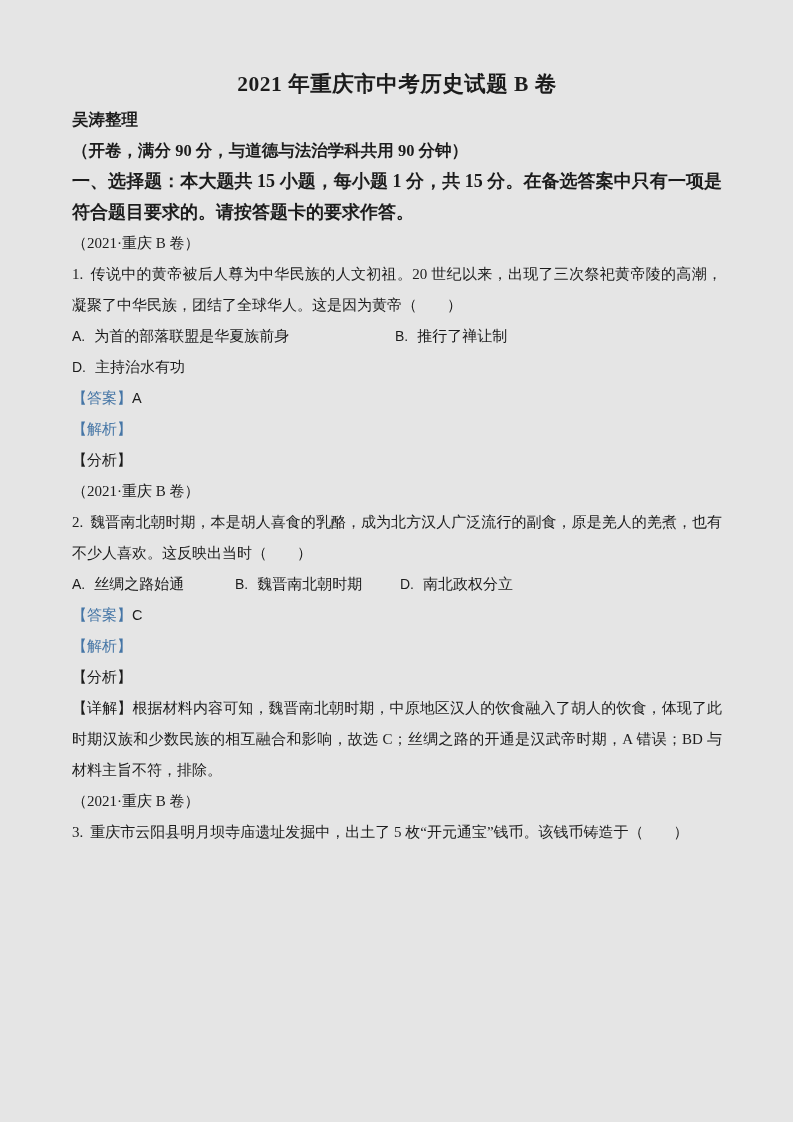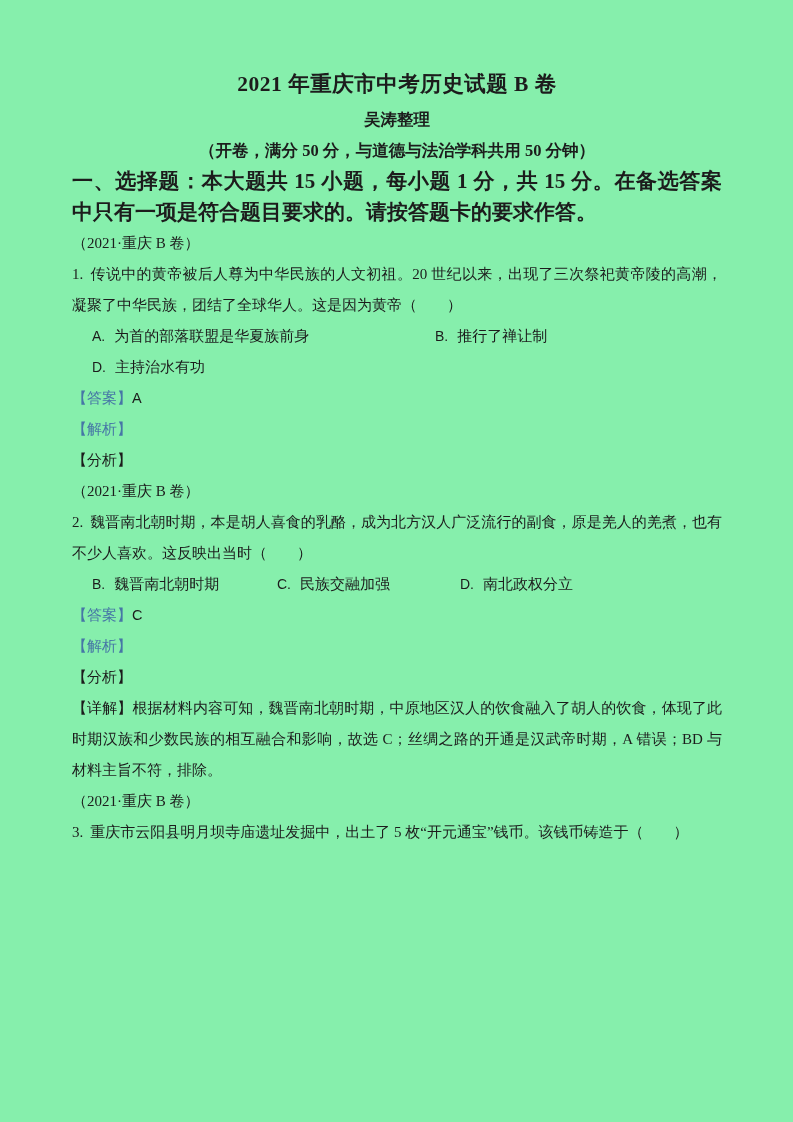--- a/index.html
+++ b/index.html
@@ -5,21 +5,21 @@
   html, body {
     margin: 0;
     padding: 0;
     background: #ffffff;
   }
   .page {
     position: relative;
     width: 793px;
     height: 1122px;
     margin: 0 auto;
-    background: #86efac;
+    background: #e5e5e5;
     overflow: hidden;
     color: #1c1c1c;
     font-family: "Liberation Serif", "DejaVu Serif", serif;
   }
   .content {
     padding: 64px 71px 0 72px; 
     font-size: 15px;
     line-height: 31px;
   }
   p { margin: 0; }
@@ -29,36 +29,36 @@
   }
   .doc-title {
     font-size: 21.5px;
     font-weight: bold;
     text-align: center;
     line-height: 40px;
     letter-spacing: 0.5px;
   }
   .center-bold {
     font-weight: bold;
-    text-align: center;
+    text-align: left;
     font-size: 16.5px;
     line-height: 31px;
   }
   .section-heading {
     font-weight: bold;
-    font-size: 21px;
+    font-size: 18px;
     line-height: 31px;
   }
   .blue { color: #4676A6; }
   .ans-letter {
     font-family: "Liberation Sans", "DejaVu Sans", sans-serif;
     font-size: 14.5px;
   }
   .opt-row { display: flex; }
-  .opt { white-space: nowrap; margin-left: 20px; }
+  .opt { white-space: nowrap; }
   .opt .key {
     font-family: "Liberation Sans", "DejaVu Sans", sans-serif;
     font-size: 14px;
     margin-right: 9px;
   }
   
   .q1-col { width: 323px; }
   
   .q2-a { width: 163px; }
   .q2-b { width: 165px; }
@@ -66,21 +66,21 @@
   .stem-num { margin-right: 7px; }
 </style>
 </head>
 <body>
 
 <div class="page">
   <div class="content">
 
     <p class="doc-title">2021 年重庆市中考历史试题 B 卷</p>
     <p class="center-bold">吴涛整理</p>
-    <p class="center-bold">（开卷，满分 50 分，与道德与法治学科共用 50 分钟）</p>
+    <p class="center-bold">（开卷，满分 90 分，与道德与法治学科共用 90 分钟）</p>
 
     <p class="section-heading justify">一、选择题：本大题共 15 小题，每小题 1 分，共 15 分。在备选答案中只有一项是符合题目要求的。请按答题卡的要求作答。</p>
 
     <p>（2021·重庆 B 卷）</p>
 
     <p class="justify"><span class="stem-num">1.</span><span>传说中的黄帝被后人尊为中华民族的人文初祖。20 世纪以来，出现了三次祭祀黄帝陵的高潮，凝聚了中华民族，团结了全球华人。这是因为黄帝（　　）</span></p>
 
     <div class="opt-row">
       <span class="opt q1-col"><span class="key">A.</span><span>为首的部落联盟是华夏族前身</span></span>
       <span class="opt"><span class="key">B.</span><span>推行了禅让制</span></span>
@@ -92,22 +92,22 @@
     <p><span class="blue">【答案】</span><span class="ans-letter">A</span></p>
     <p class="blue">【解析】</p>
     <p>【分析】</p>
 
 
     <p>（2021·重庆 B 卷）</p>
 
     <p class="justify"><span class="stem-num">2.</span><span>魏晋南北朝时期，本是胡人喜食的乳酪，成为北方汉人广泛流行的副食，原是羌人的羌煮，也有不少人喜欢。这反映出当时（　　）</span></p>
 
     <div class="opt-row">
+      <span class="opt q2-a"><span class="key">A.</span><span>丝绸之路始通</span></span>
       <span class="opt q2-b"><span class="key">B.</span><span>魏晋南北朝时期</span></span>
-      <span class="opt q2-c"><span class="key">C.</span><span>民族交融加强</span></span>
       <span class="opt"><span class="key">D.</span><span>南北政权分立</span></span>
     </div>
 
     <p><span class="blue">【答案】</span><span class="ans-letter">C</span></p>
     <p class="blue">【解析】</p>
     <p>【分析】</p>
 
     <p class="justify"><span>【详解】</span><span>根据材料内容可知，魏晋南北朝时期，中原地区汉人的饮食融入了胡人的饮食，体现了此时期汉族和少数民族的相互融合和影响，故选 C；丝绸之路的开通是汉武帝时期，A 错误；BD 与材料主旨不符，排除。</span></p>
 
     <p>（2021·重庆 B 卷）</p>

